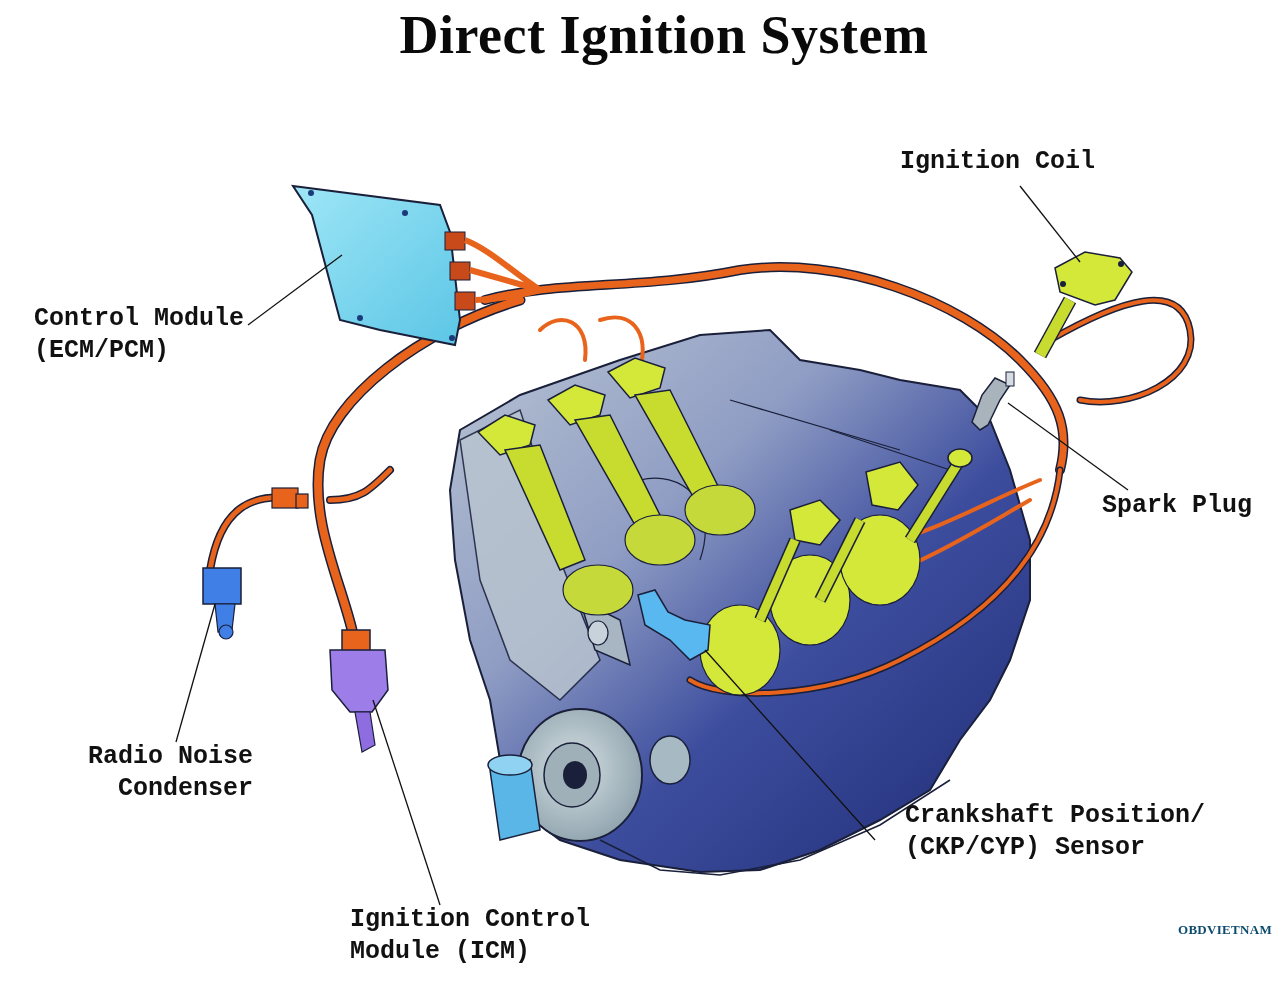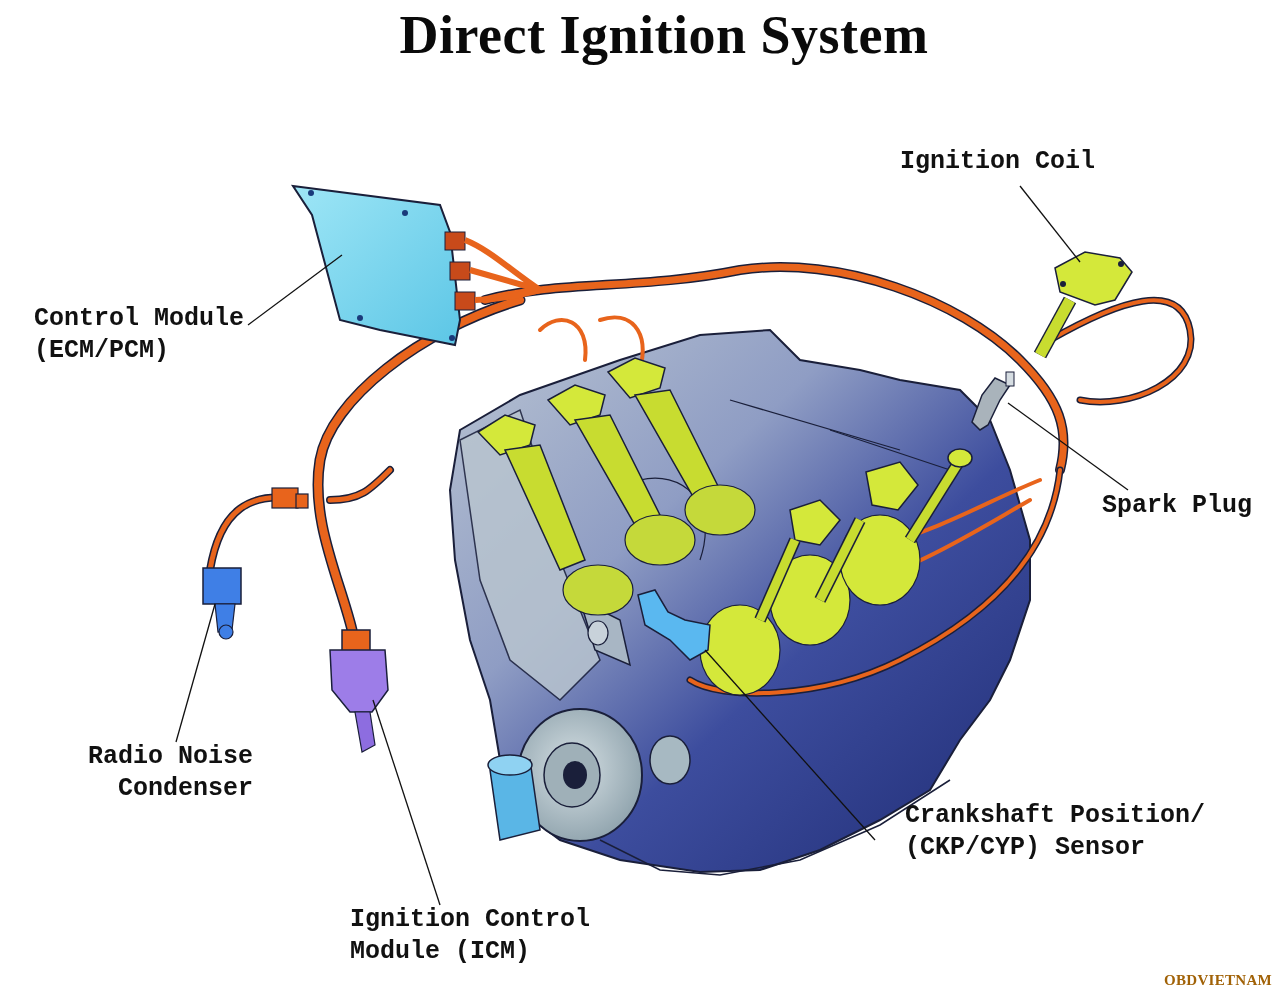--- a/index.html
+++ b/index.html
@@ -1,20 +1,20 @@
 <!DOCTYPE html>
 <html><head>
 <meta charset="utf-8">
 <style>
   html, body { margin: 0; padding: 0; background: #ffffff; }
   body { width: 1280px; height: 995px; position: relative; overflow: hidden; font-family: "Liberation Sans", sans-serif; }
   .title { position: absolute; left: 0; top: 4px; width: 1328px; text-align: center; font-family: "Liberation Serif", serif; font-weight: bold; font-size: 54px; color: #0a0a0a; letter-spacing: 0.5px; }
   .label { position: absolute; font-family: "Liberation Sans", sans-serif; font-weight: bold; font-size: 25px; line-height: 32px; color: #111; white-space: nowrap; }
   .label span { display: block; font-family: Liberation Mono, monospace; }
-  .watermark { position: absolute; right: 8px; top: 972px; font-family: "Liberation Serif", serif; font-weight: bold; font-size: 15px; color: #a16207; letter-spacing: 0.3px; }
+  .watermark { position: absolute; right: 8px; top: 922px; font-family: "Liberation Serif", serif; font-weight: bold; font-size: 13px; color: #0c4a6e; letter-spacing: 0.3px; }
   svg.art { position: absolute; left: 0; top: 0; }
 </style>
 </head>
 <body>
 
 <div class="title">Direct Ignition System</div>
 
 <svg class="art" width="1280" height="995" viewBox="0 0 1280 995">
   <defs>
     <linearGradient id="blockGrad" x1="0" y1="0" x2="1" y2="1">

